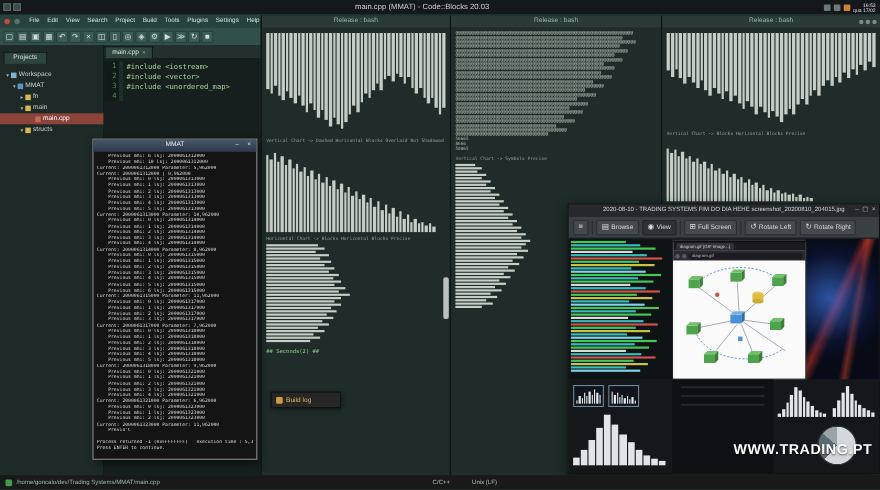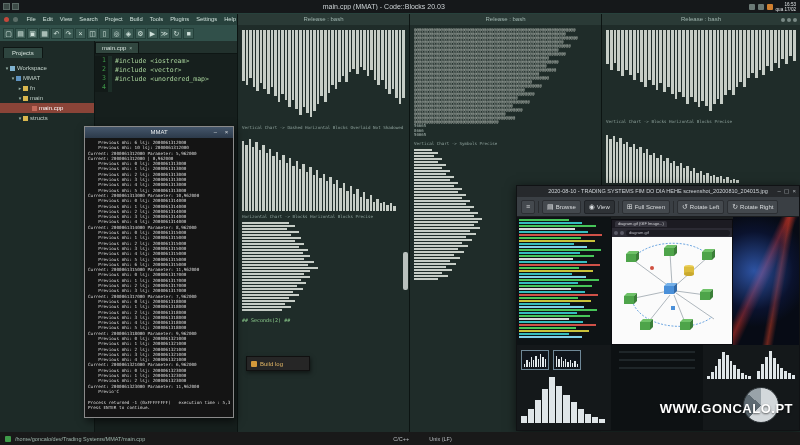--- a/index.html
+++ b/index.html
@@ -861,21 +861,21 @@
             <div class="bar-col" style="height: 40%; background: rgb(223, 229, 232);"></div>
             <div class="bar-col" style="height: 30%; background: rgb(223, 229, 232);"></div>
             <div class="bar-col" style="height: 20%; background: rgb(223, 229, 232);"></div>
             <div class="bar-col" style="height: 14%; background: rgb(223, 229, 232);"></div>
           </div>
         <div class="pie" style="left: 226px; top: 42px; width: 36px; height: 36px; background: conic-gradient(rgb(211, 216, 219) 0%, rgb(211, 216, 219) 62%, rgb(94, 106, 114) 62%, rgb(94, 106, 114) 86%, rgb(153, 163, 169) 86%, rgb(153, 163, 169) 100%);"></div>
       </div>
     </div>
   </div>
 
-  <div class="watermark">WWW.GONCALO.PT</div>
+  <div class="watermark">WWW.TRADING.PT</div>
 
   <div class="statusbar">
     <span class="sb-ic"></span>
     <span class="sb-path">/home/goncalo/dev/Trading Systems/MMAT/main.cpp</span>
     <span class="sb-spacer"></span>
     <span class="sb-item">C/C++</span>
     <span class="sb-item">Unix (LF)</span>
     <span class="sb-spacer2"></span>
   </div>
 

